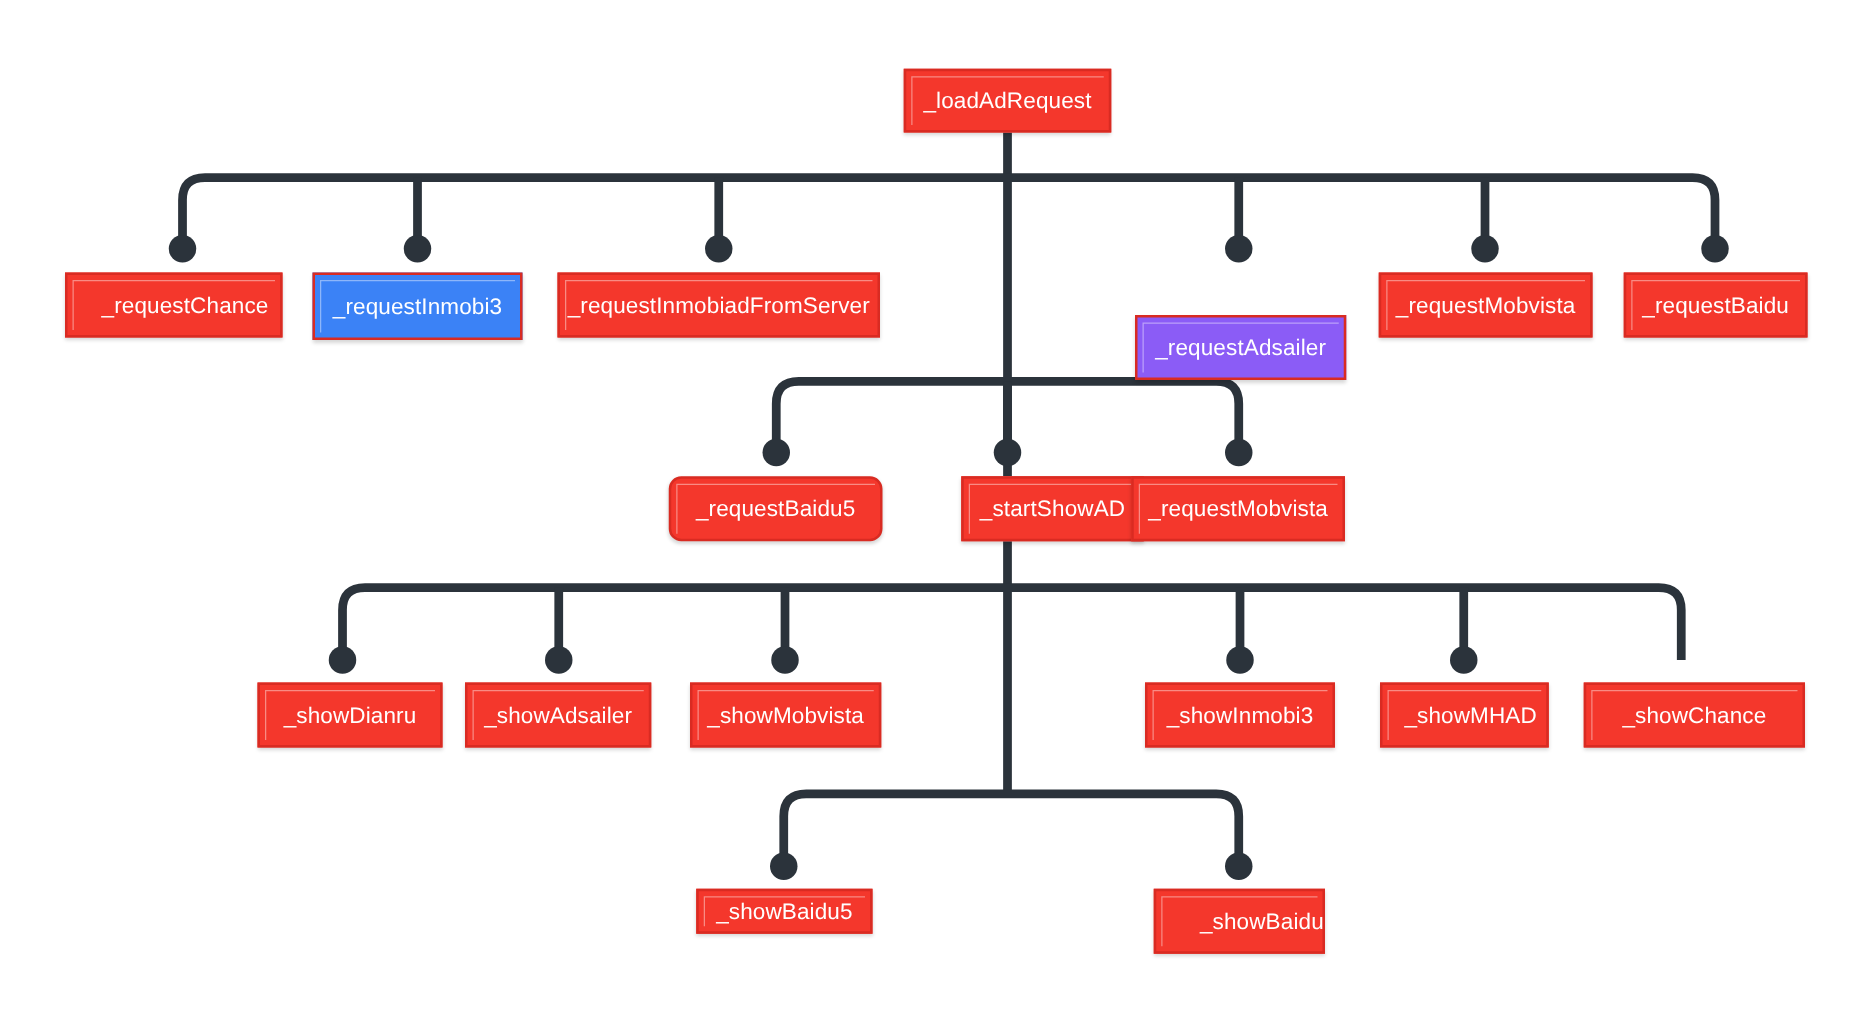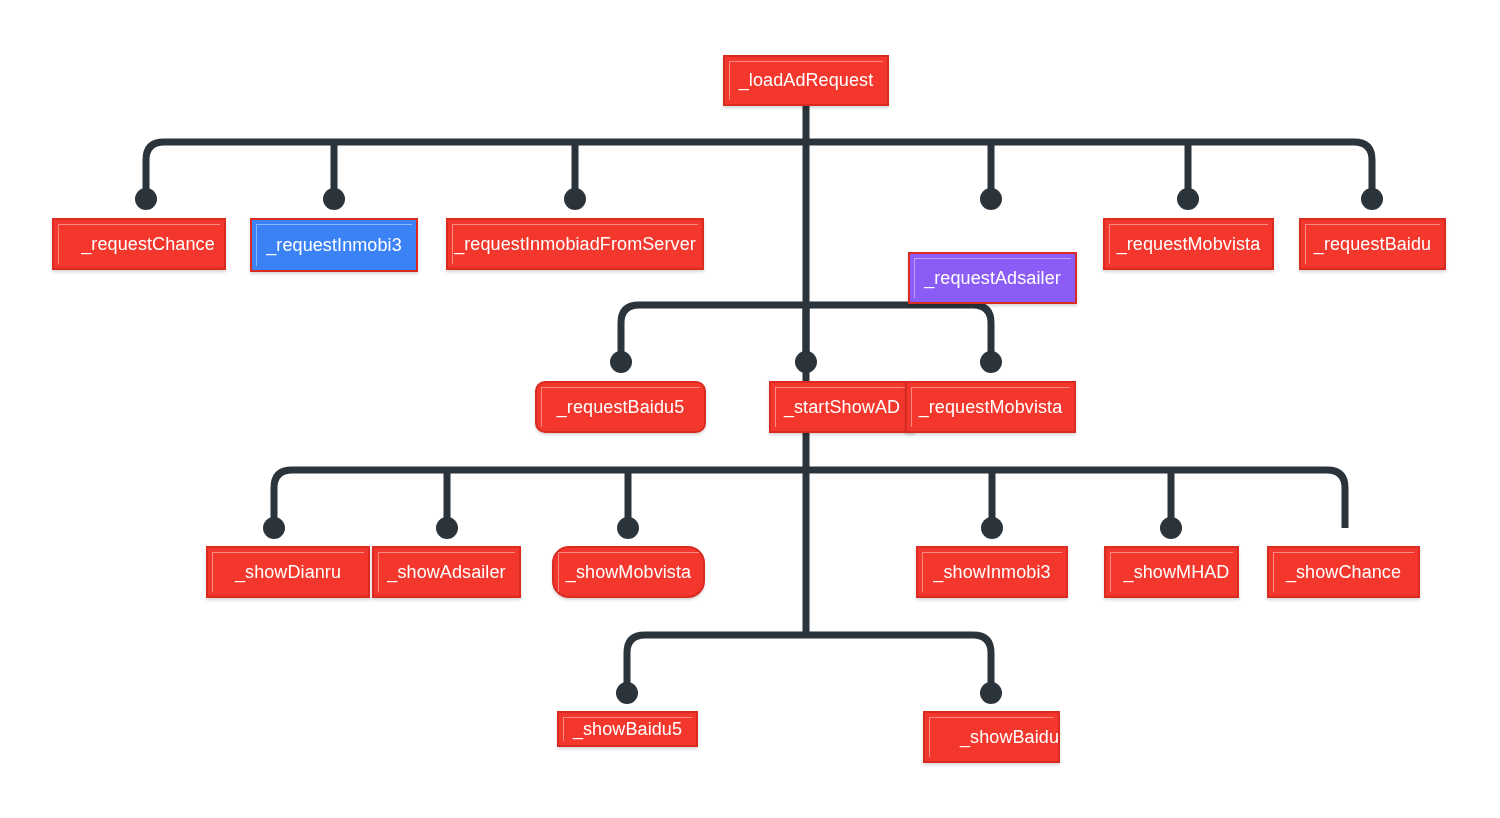--- a/index.html
+++ b/index.html
@@ -122,36 +122,36 @@
       </div>
       <div class="node" style="left: 535px; top: 381px; width: 171px; height: 52px; background: rgb(244, 55, 44); border-color: rgb(217, 43, 34); color: rgb(255, 255, 255); border-radius: 10px;">
         <span class="node-label">_requestBaidu5</span>
       </div>
       <div class="node" style="left: 733px; top: 381px; width: 146px; height: 52px; background: rgb(244, 55, 44); border-color: rgb(217, 43, 34); color: rgb(255, 255, 255); margin-left: 36px;">
         <span class="node-label">_startShowAD</span>
       </div>
       <div class="node" style="left: 905px; top: 381px; width: 171px; height: 52px; background: rgb(244, 55, 44); border-color: rgb(217, 43, 34); color: rgb(255, 255, 255);">
         <span class="node-label">_requestMobvista</span>
       </div>
-      <div class="node" style="left: 206px; top: 546px; width: 164px; height: 52px; background: rgb(244, 55, 44); border-color: rgb(217, 43, 34); color: rgb(255, 255, 255);">
+      <div class="node" style="left: 206px; top: 546px; width: 148px; height: 52px; background: rgb(244, 55, 44); border-color: rgb(217, 43, 34); color: rgb(255, 255, 255);">
         <span class="node-label">_showDianru</span>
       </div>
       <div class="node" style="left: 372px; top: 546px; width: 149px; height: 52px; background: rgb(244, 55, 44); border-color: rgb(217, 43, 34); color: rgb(255, 255, 255);">
         <span class="node-label">_showAdsailer</span>
       </div>
-      <div class="node" style="left: 552px; top: 546px; width: 153px; height: 52px; background: rgb(244, 55, 44); border-color: rgb(217, 43, 34); color: rgb(255, 255, 255); border-radius: 17px;">
+      <div class="node" style="left: 552px; top: 546px; width: 153px; height: 52px; background: rgb(244, 55, 44); border-color: rgb(217, 43, 34); color: rgb(255, 255, 255);">
         <span class="node-label">_showMobvista</span>
       </div>
       <div class="node" style="left: 916px; top: 546px; width: 152px; height: 52px; background: rgb(244, 55, 44); border-color: rgb(217, 43, 34); color: rgb(255, 255, 255);">
         <span class="node-label">_showInmobi3</span>
       </div>
       <div class="node" style="left: 1104px; top: 546px; width: 135px; height: 52px; background: rgb(244, 55, 44); border-color: rgb(217, 43, 34); color: rgb(255, 255, 255); padding-left: 10px;">
         <span class="node-label">_showMHAD</span>
       </div>
-      <div class="node" style="left: 1267px; top: 546px; width: 153px; height: 52px; background: rgb(244, 55, 44); border-color: rgb(217, 43, 34); color: rgb(255, 255, 255);">
+      <div class="node" style="left: 1267px; top: 546px; width: 177px; height: 52px; background: rgb(244, 55, 44); border-color: rgb(217, 43, 34); color: rgb(255, 255, 255);">
         <span class="node-label">_showChance</span>
       </div>
       <div class="node" style="left: 557px; top: 711px; width: 141px; height: 36px; background: rgb(244, 55, 44); border-color: rgb(217, 43, 34); color: rgb(255, 255, 255);">
         <span class="node-label">_showBaidu5</span>
       </div>
       <div class="node" style="left: 923px; top: 711px; width: 137px; height: 52px; background: rgb(244, 55, 44); border-color: rgb(217, 43, 34); color: rgb(255, 255, 255); padding-left: 36px;">
         <span class="node-label">_showBaidu</span>
       </div>
     </div>
 

